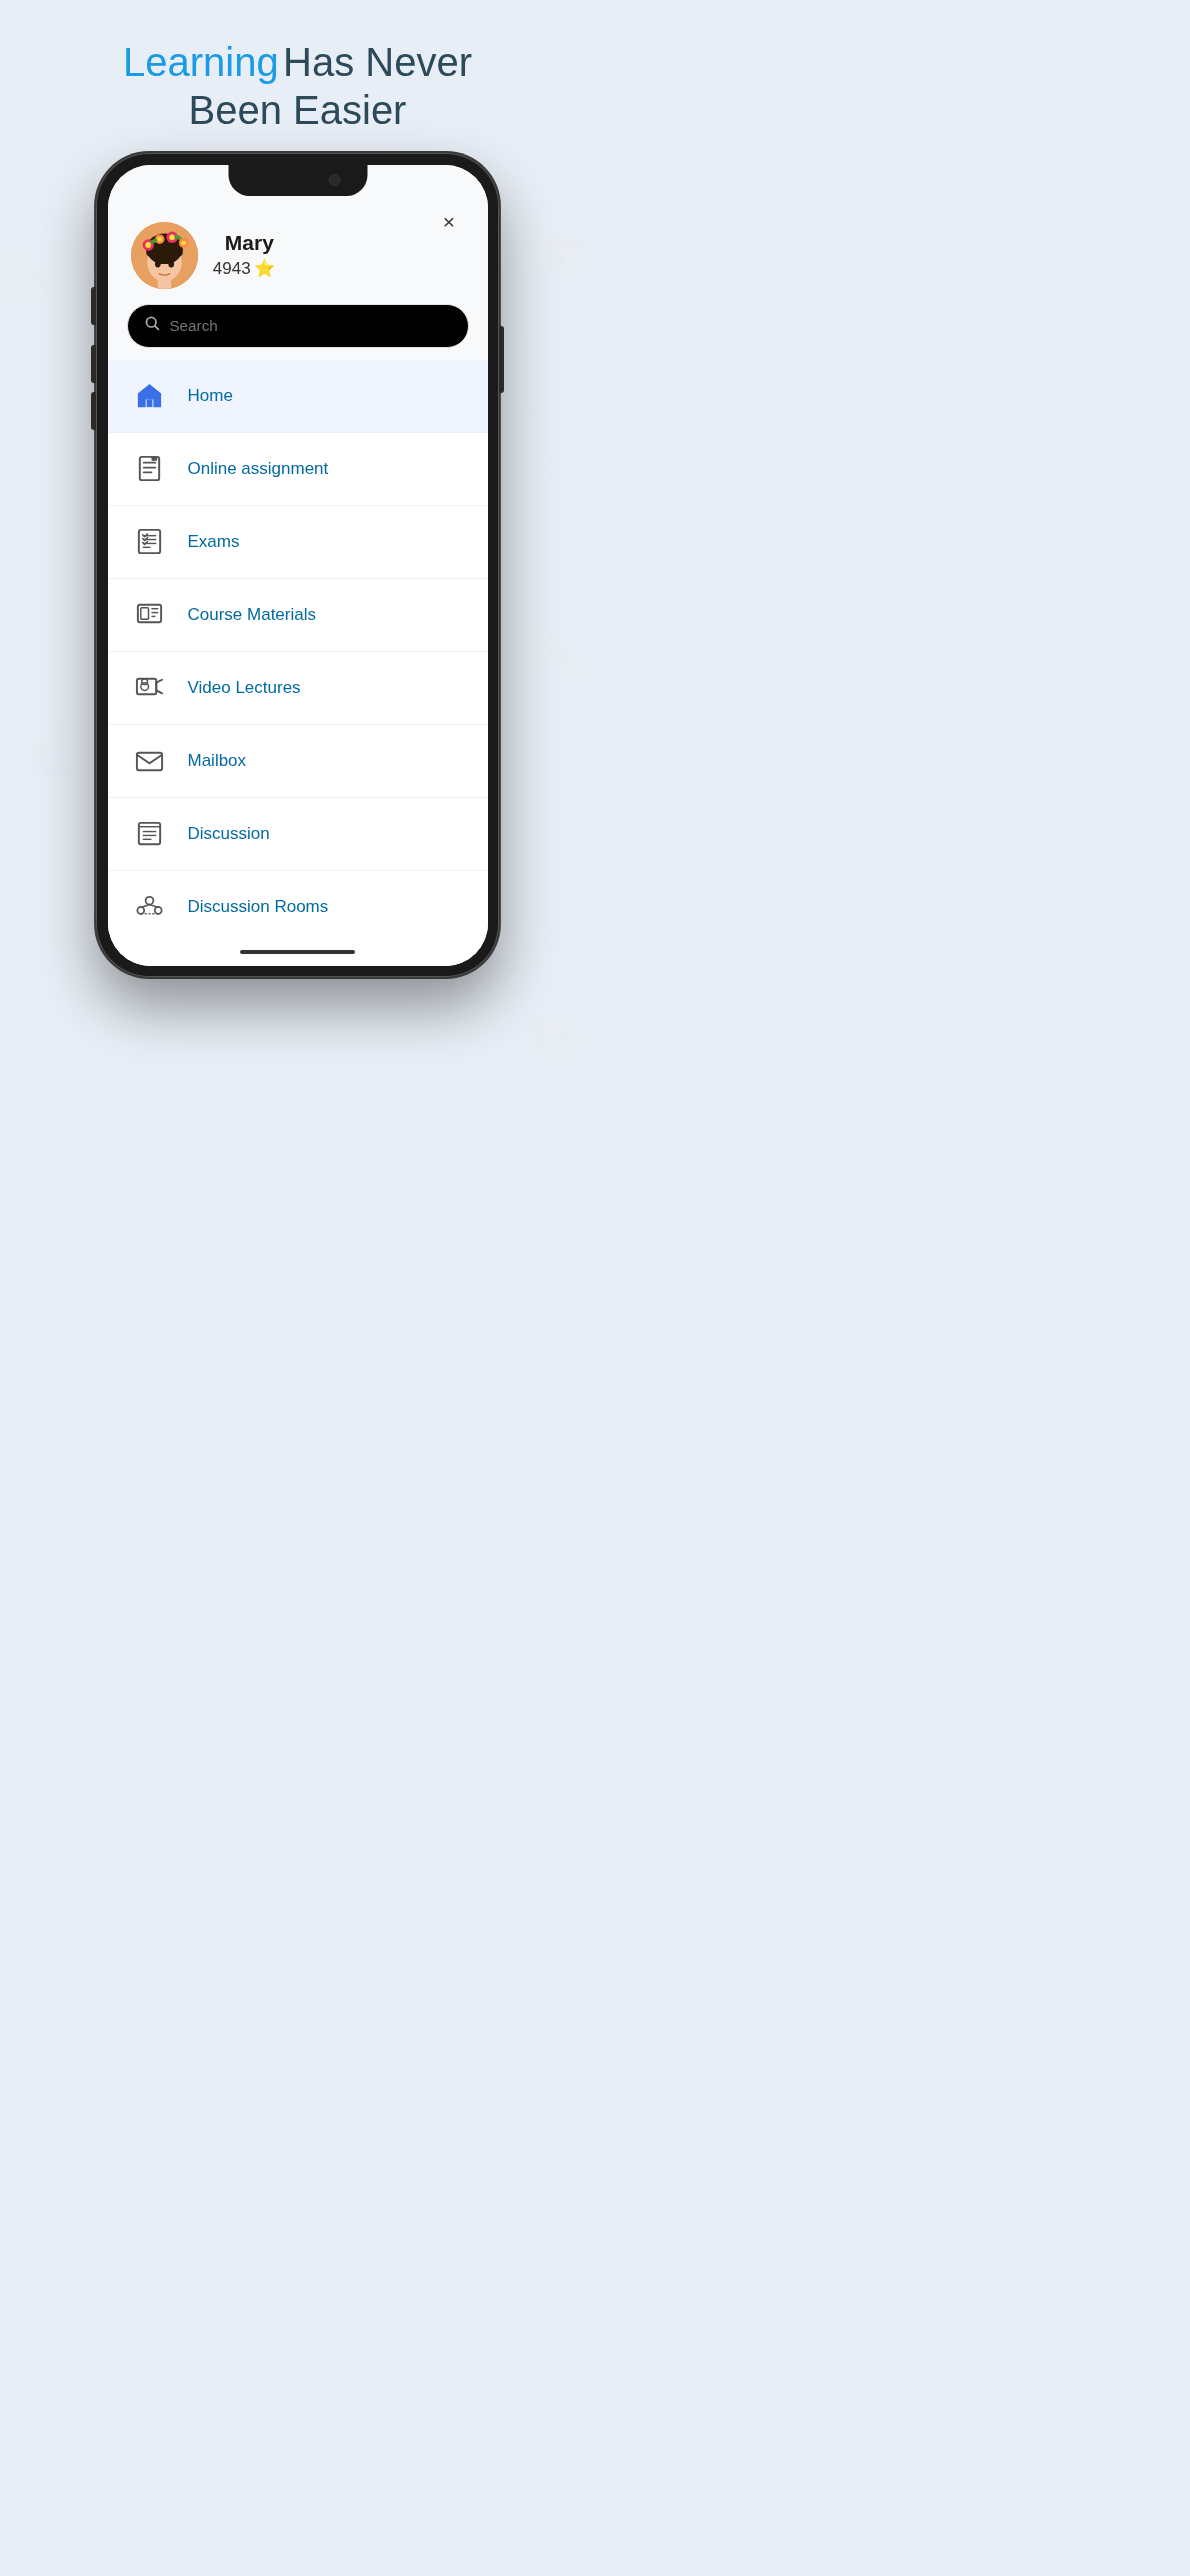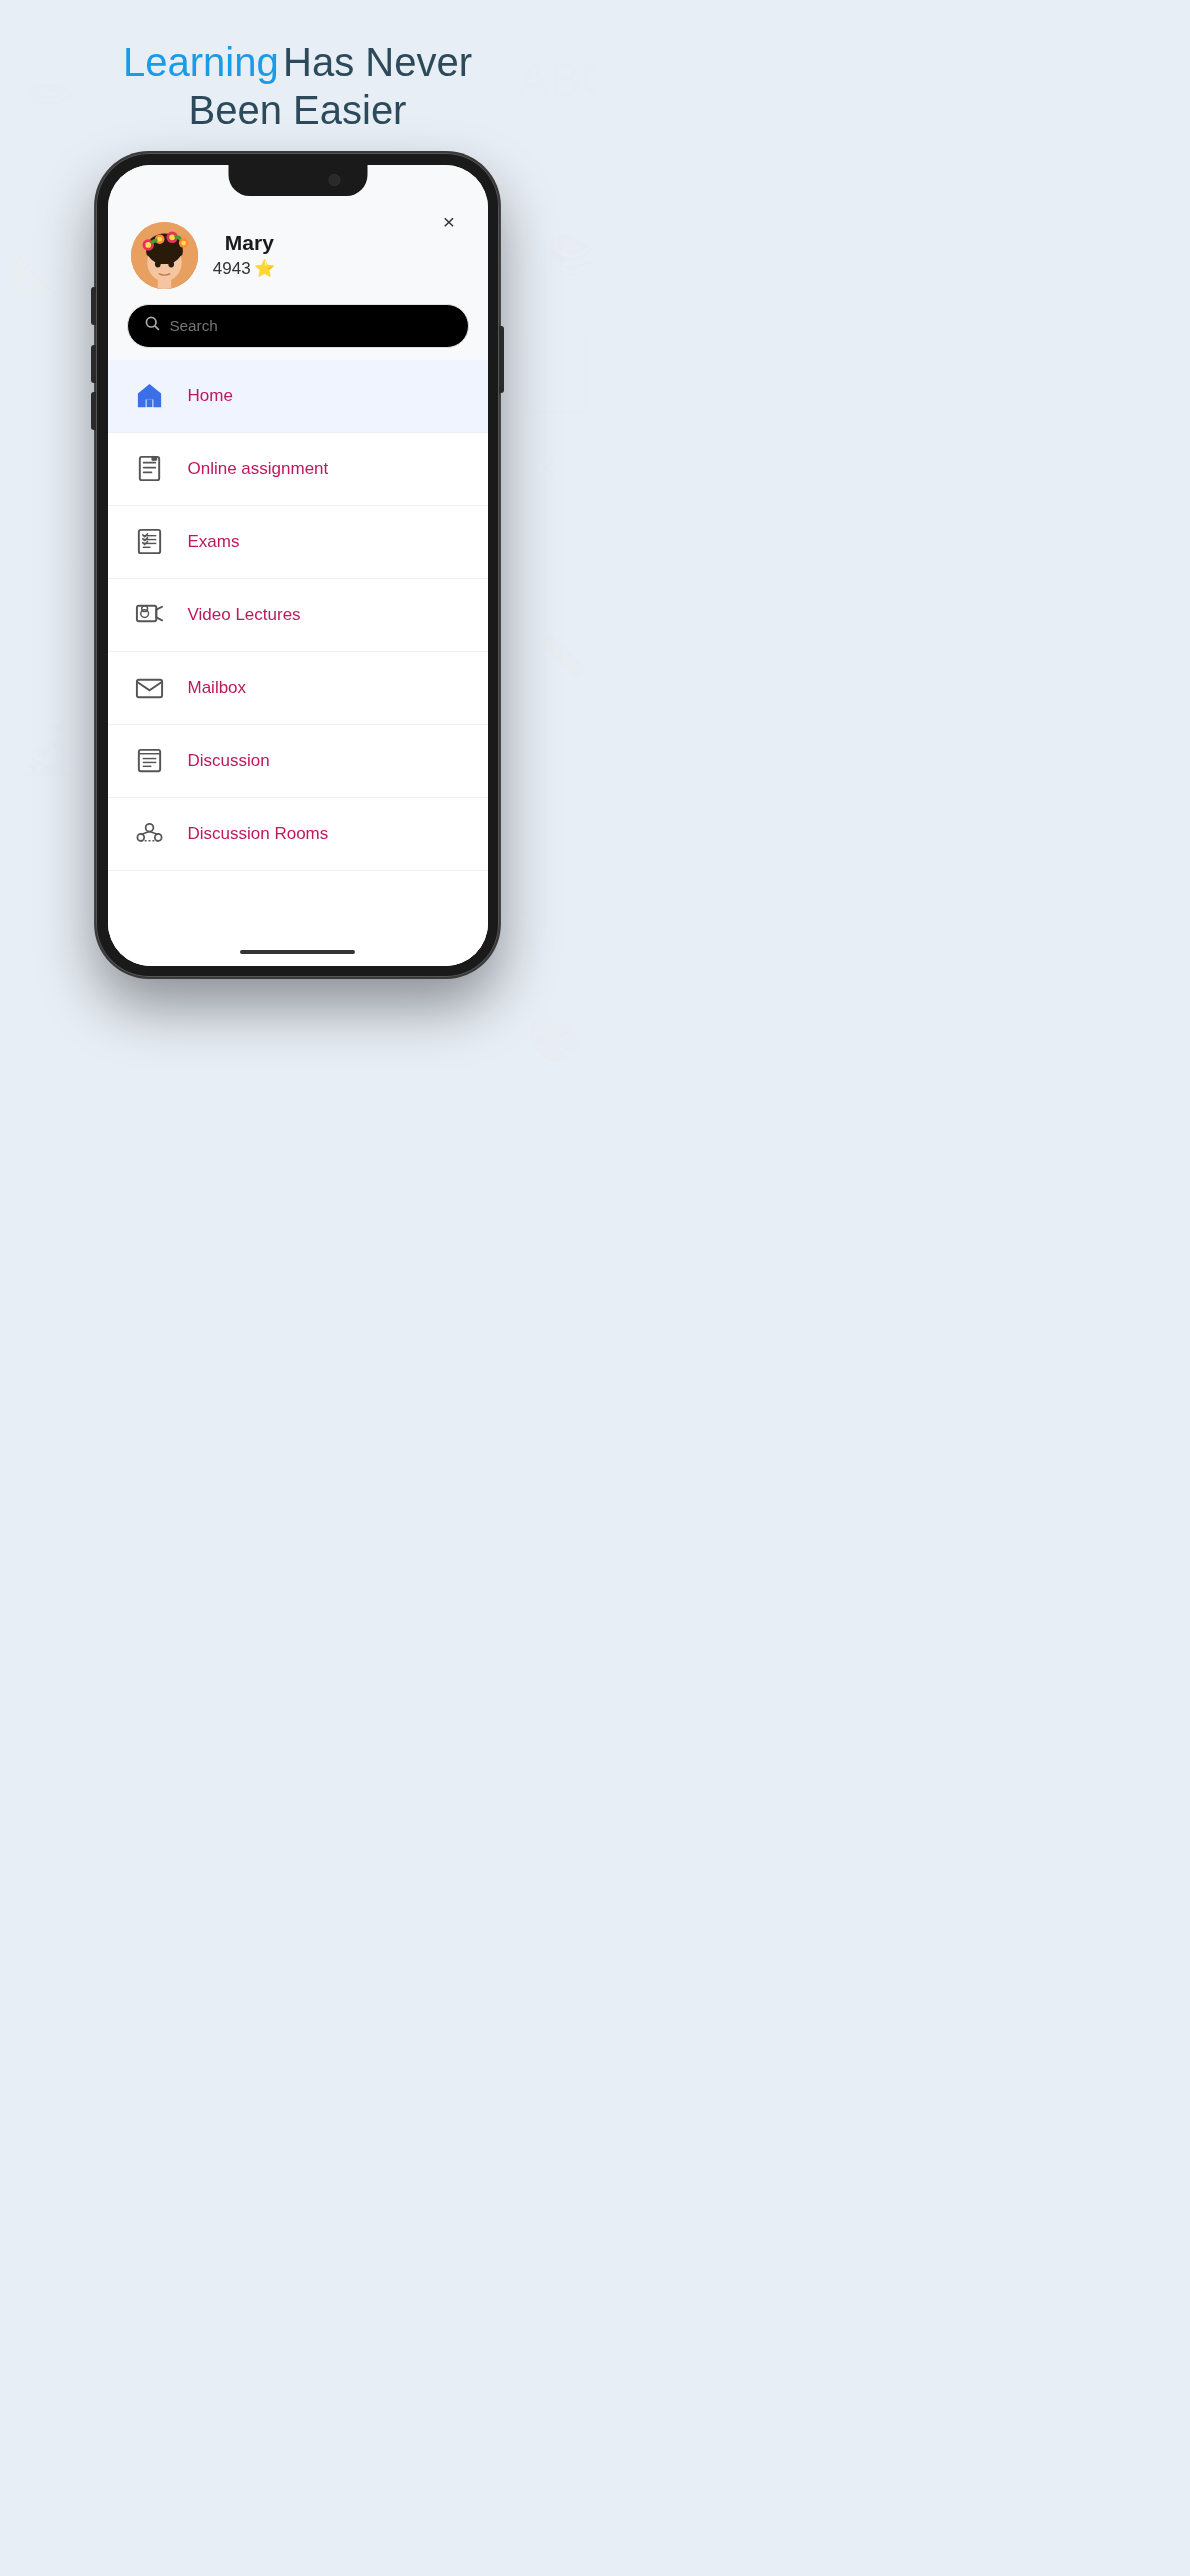--- a/index.html
+++ b/index.html
@@ -259,21 +259,21 @@
       flex-shrink: 0;
     }
 
     .menu-icon svg {
       width: 31px;
       height: 31px;
     }
 
     .menu-label {
       font-size: 17px;
-      color: #be185d;
+      color: #0369a1;
       font-weight: 400;
     }
 
     
     .home-indicator {
       height: 27px;
       display: flex;
       align-items: center;
       justify-content: center;
       background: #fff;
@@ -416,20 +416,32 @@
               <line x1="9" y1="18" x2="23" y2="18" stroke="#555" stroke-width="1.5"></line>
               <line x1="9" y1="22" x2="17" y2="22" stroke="#555" stroke-width="1.5"></line>
               <path d="M9 9 L11 11 L14 8" stroke="#555" stroke-width="1.5" fill="none" stroke-linecap="round"></path>
               <path d="M9 13 L11 15 L14 12" stroke="#555" stroke-width="1.5" fill="none" stroke-linecap="round"></path>
               <path d="M9 17 L11 19 L14 16" stroke="#555" stroke-width="1.5" fill="none" stroke-linecap="round"></path>
             </svg>
           </div>
           <span class="menu-label">Exams</span>
         </div>
 
+        <div class="menu-item">
+          <div class="menu-icon">
+            <svg viewBox="0 0 32 32" fill="none" xmlns="http://www.w3.org/2000/svg">
+              <rect x="4" y="6" width="24" height="18" rx="2" stroke="#555" stroke-width="2"></rect>
+              <rect x="7" y="9" width="8" height="12" rx="1" stroke="#555" stroke-width="1.5"></rect>
+              <line x1="18" y1="10" x2="25" y2="10" stroke="#555" stroke-width="1.5"></line>
+              <line x1="18" y1="14" x2="25" y2="14" stroke="#555" stroke-width="1.5"></line>
+              <line x1="18" y1="18" x2="22" y2="18" stroke="#555" stroke-width="1.5"></line>
+            </svg>
+          </div>
+          <span class="menu-label">Course Materials</span>
+        </div>
 
         <div class="menu-item">
           <div class="menu-icon">
             <svg viewBox="0 0 32 32" fill="none" xmlns="http://www.w3.org/2000/svg">
               <rect x="3" y="7" width="20" height="16" rx="2" stroke="#555" stroke-width="2"></rect>
               <circle cx="11" cy="15" r="4" stroke="#555" stroke-width="1.5"></circle>
               <circle cx="11" cy="10" r="3" stroke="#555" stroke-width="1.5"></circle>
               <line x1="23" y1="11" x2="29" y2="8" stroke="#555" stroke-width="2" stroke-linecap="round"></line>
               <line x1="23" y1="19" x2="29" y2="22" stroke="#555" stroke-width="2" stroke-linecap="round"></line>
               <line x1="23" y1="11" x2="23" y2="19" stroke="#555" stroke-width="2" stroke-linecap="round"></line>

